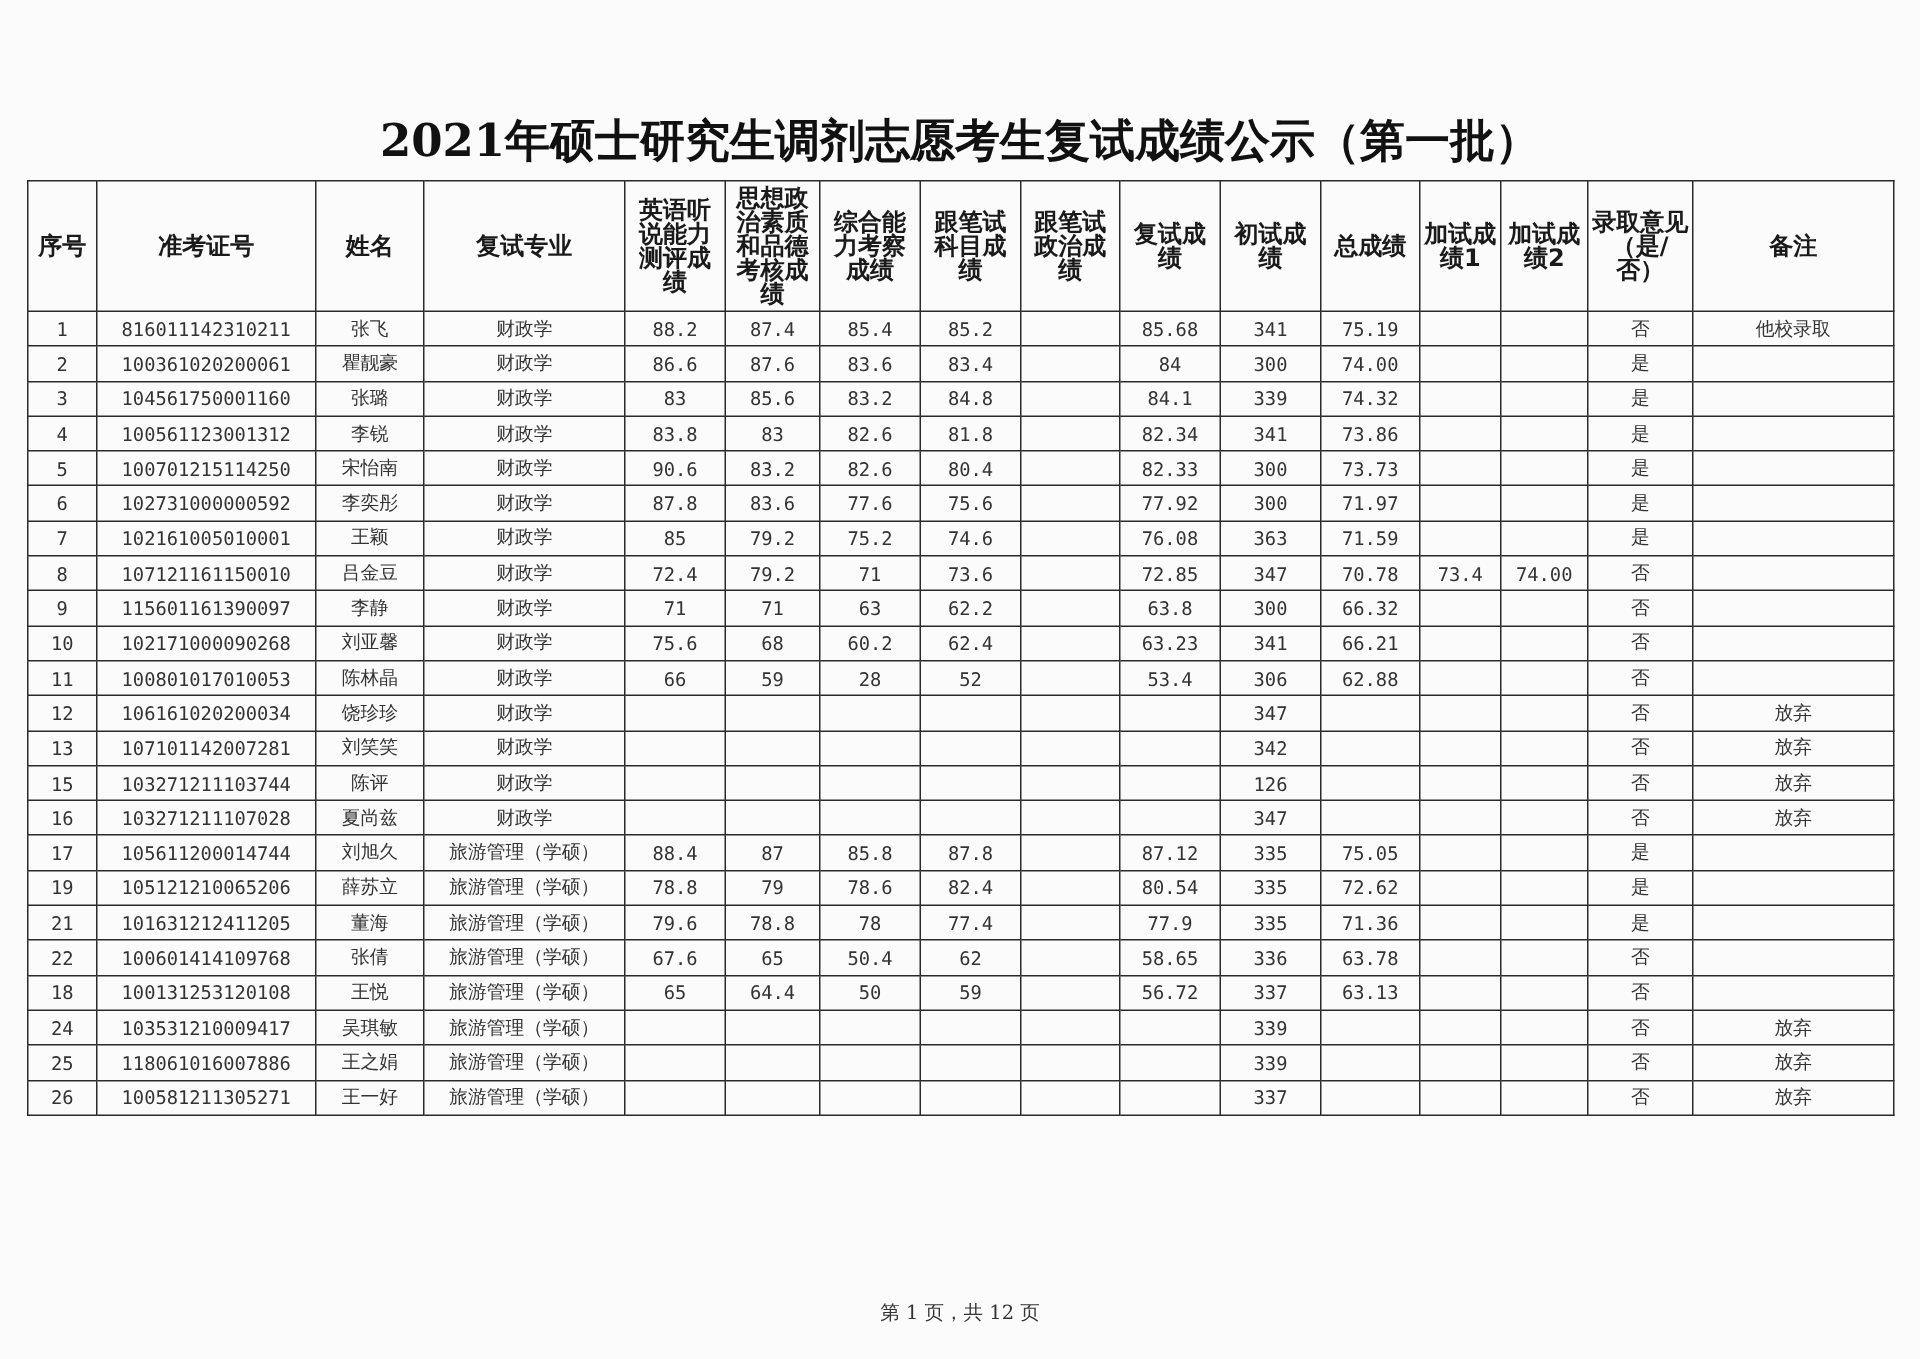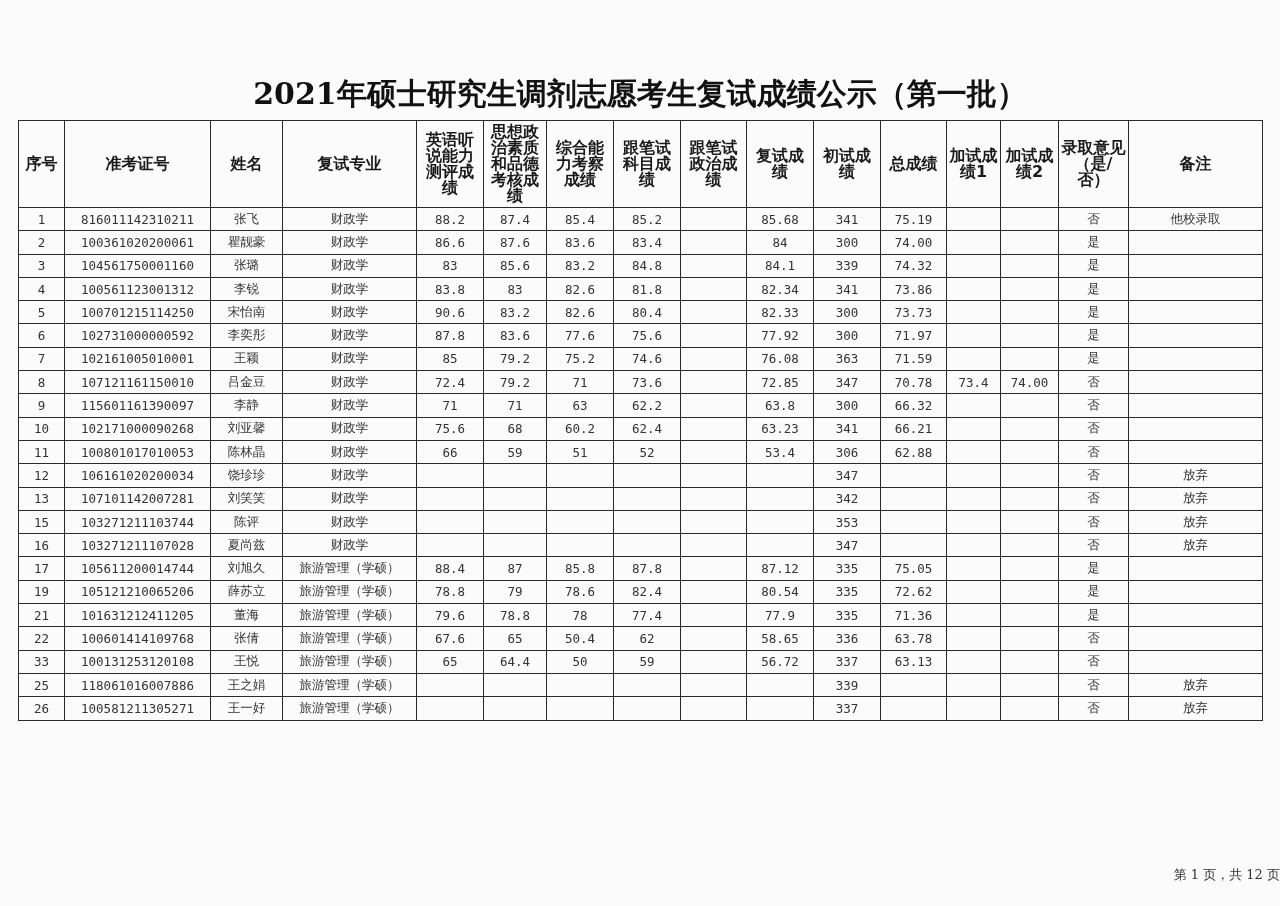--- a/index.html
+++ b/index.html
@@ -26,21 +26,21 @@
     font-size: 16px; font-weight: bold; line-height: 16px; height: 86px;
     white-space: normal; word-break: break-all; color: #1a1a1a;
     font-family: "DejaVu Sans", sans-serif;
   }
   table.grid td {
     font-size: 12.5px; height: 22.3px; color: #333;
     font-family: "DejaVu Sans Mono", "Liberation Mono", monospace;
   }
   table.grid td.cn { font-family: "DejaVu Sans", sans-serif; font-size: 12.5px; }
   .footer {
-    position: absolute; left: 0; top: 866px; width: 1280px; text-align: right;
+    position: absolute; left: 0; top: 866px; width: 1280px; text-align: center;
     font-size: 13px; color: #333; font-family: "DejaVu Serif", serif;
   }
   .hdr-inner { padding: 0 2px; }
 </style>
 </head>
 <body>
 
 <div class="title">2021年硕士研究生调剂志愿考生复试成绩公示（第一批）</div>
 
 <table class="grid">
@@ -295,21 +295,21 @@
         <td class="cn">否</td>
         <td class="cn"></td>
       </tr>
       <tr>
         <td>11</td>
         <td>100801017010053</td>
         <td class="cn">陈林晶</td>
         <td class="cn">财政学</td>
         <td>66</td>
         <td>59</td>
-        <td>51</td>
+        <td>28</td>
         <td>52</td>
         <td></td>
         <td>53.4</td>
         <td>306</td>
         <td>62.88</td>
         <td></td>
         <td></td>
         <td class="cn">否</td>
         <td class="cn"></td>
       </tr>
@@ -353,21 +353,21 @@
         <td>15</td>
         <td>103271211103744</td>
         <td class="cn">陈评</td>
         <td class="cn">财政学</td>
         <td></td>
         <td></td>
         <td></td>
         <td></td>
         <td></td>
         <td></td>
-        <td>353</td>
+        <td>126</td>
         <td></td>
         <td></td>
         <td></td>
         <td class="cn">否</td>
         <td class="cn">放弃</td>
       </tr>
       <tr>
         <td>16</td>
         <td>103271211107028</td>
         <td class="cn">夏尚兹</td>
@@ -451,36 +451,54 @@
         <td></td>
         <td>58.65</td>
         <td>336</td>
         <td>63.78</td>
         <td></td>
         <td></td>
         <td class="cn">否</td>
         <td class="cn"></td>
       </tr>
       <tr>
-        <td>33</td>
+        <td>18</td>
         <td>100131253120108</td>
         <td class="cn">王悦</td>
         <td class="cn">旅游管理（学硕）</td>
         <td>65</td>
         <td>64.4</td>
         <td>50</td>
         <td>59</td>
         <td></td>
         <td>56.72</td>
         <td>337</td>
         <td>63.13</td>
         <td></td>
         <td></td>
         <td class="cn">否</td>
         <td class="cn"></td>
+      </tr>
+      <tr>
+        <td>24</td>
+        <td>103531210009417</td>
+        <td class="cn">吴琪敏</td>
+        <td class="cn">旅游管理（学硕）</td>
+        <td></td>
+        <td></td>
+        <td></td>
+        <td></td>
+        <td></td>
+        <td></td>
+        <td>339</td>
+        <td></td>
+        <td></td>
+        <td></td>
+        <td class="cn">否</td>
+        <td class="cn">放弃</td>
       </tr>
       <tr>
         <td>25</td>
         <td>118061016007886</td>
         <td class="cn">王之娟</td>
         <td class="cn">旅游管理（学硕）</td>
         <td></td>
         <td></td>
         <td></td>
         <td></td>

